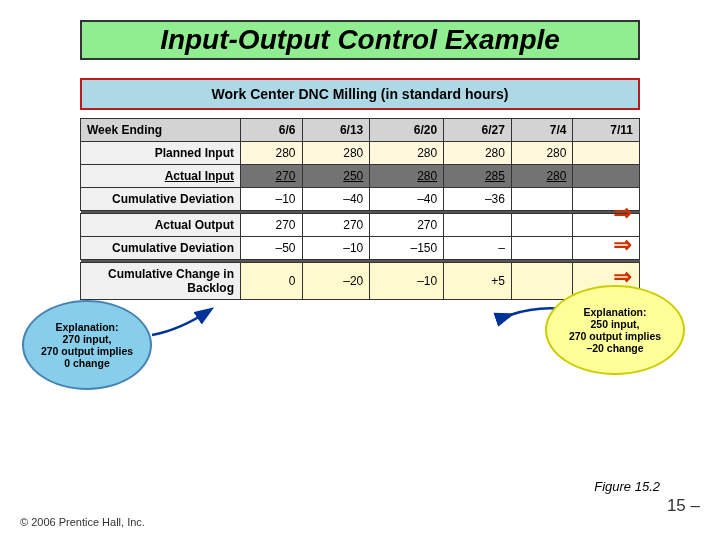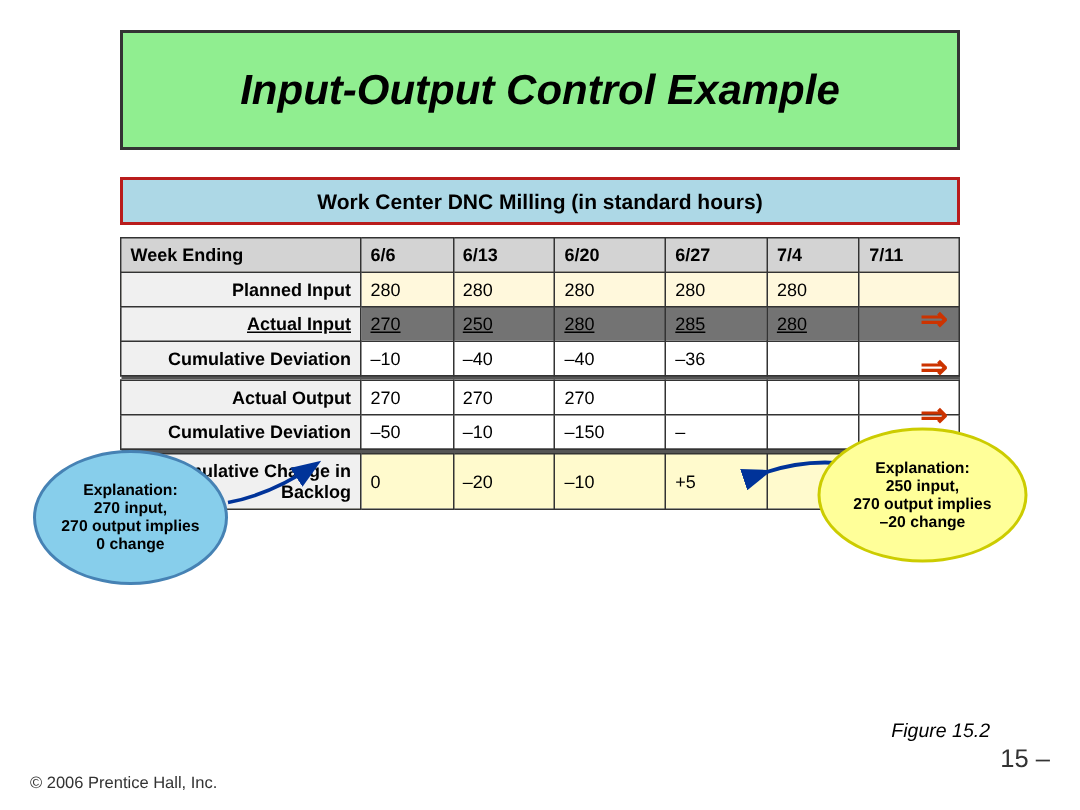--- a/index.html
+++ b/index.html
@@ -17,21 +17,21 @@
       height: 540px;
       background: #ffffff;
       position: relative;
       padding: 20px;
     }
 
     .title-box {
       background: #90ee90;
       border: 2px solid #333;
       text-align: center;
-      padding: 21px 20px;
+      padding: 1px 20px;
       margin: 0 auto 18px auto;
       width: 560px;
     }
 
     .title-text {
       font-size: 28px;
       font-weight: bold;
       font-style: italic;
       color: #000;
       line-height: 1.2;
@@ -59,21 +59,21 @@
 
     table {
       width: 100%;
       border-collapse: collapse;
       font-size: 12px;
     }
 
     table th, table td {
       border: 1px solid #333;
       padding: 4px 6px;
-      text-align: left;
+      text-align: right;
     }
 
     table th {
       background: #f5f5f5;
       font-weight: bold;
     }
 
     .row-label {
       text-align: right;
       font-weight: bold;

